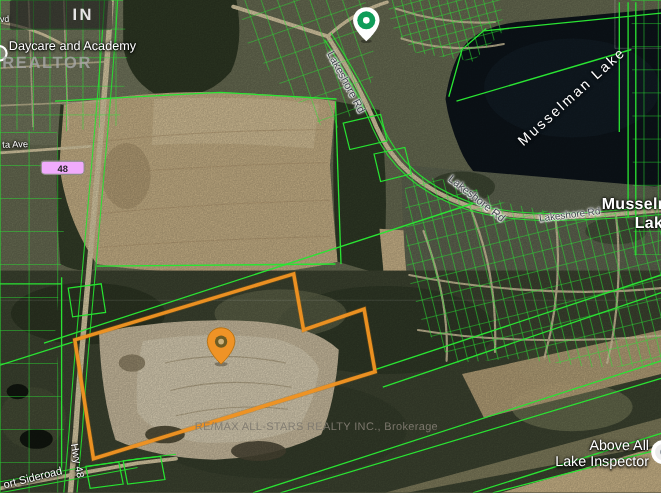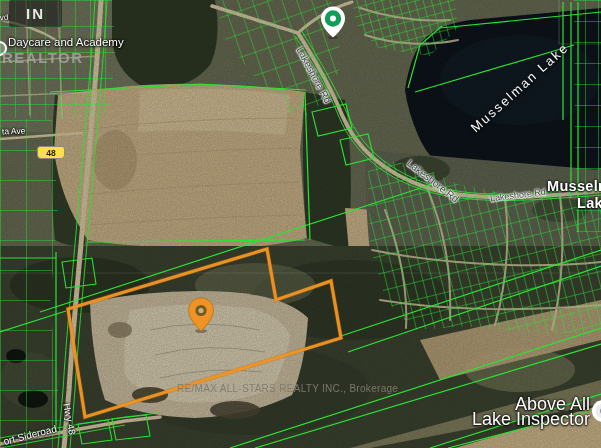--- a/index.html
+++ b/index.html
@@ -10,31 +10,31 @@
   .halo-dark{color:#fff;text-shadow:0 0 2px rgba(0,0,0,.95),0 0 3px rgba(0,0,0,.8),0 1px 2px rgba(0,0,0,.85);}
   .halo-light{color:#41464b;text-shadow:0 0 2px #fff,0 0 2px #fff,0 0 3px #fff,0 1px 1px rgba(255,255,255,.9);font-weight:500;}
   .rot{transform-origin:center;}
   .town{font-size:14.5px;font-weight:600;letter-spacing:.3px;}
   .lakename{font-size:13px;letter-spacing:2px;color:#fff;
             text-shadow:0 0 3px rgba(0,0,0,.75),0 1px 2px rgba(0,0,0,.7);}
   .roadlbl{font-size:10px;}
   .wm{color:rgba(128,122,112,.95);}
   #logo-box{position:absolute;left:9px;top:0;width:53px;height:27px;border-radius:2px;
             background:rgba(18,18,20,.55);display:flex;align-items:center;justify-content:center;
-            color:rgba(255,255,255,.88);font-weight:bold;font-size:15px;letter-spacing:2px;}
+            color:rgba(255,255,255,.88);font-weight:bold;font-size:15px;letter-spacing:2px;padding-left:40px;}
   #realtor{position:absolute;left:2px;top:49px;font-size:15px;font-weight:700;
            color:rgba(168,168,168,.8);letter-spacing:1.5px;}
   #remax{position:absolute;left:177px;top:383px;font-size:10px;letter-spacing:.3px;}
   #daycare{position:absolute;left:8px;top:36px;font-size:11.5px;line-height:13.5px;}
   #daycare-icon{position:absolute;left:-8px;top:41px;width:15px;height:15px;border-radius:50%;
                 border:2.5px solid #fff;box-sizing:border-box;background:rgba(255,255,255,.25);}
   #soundtree{position:absolute;left:224px;top:12px;font-size:12.5px;}
-  #inspector{position:absolute;right:11px;top:397px;font-size:18px;line-height:15px;
+  #inspector{position:absolute;right:11px;top:397px;font-size:13px;line-height:15px;
              text-align:right;font-weight:500;}
-  #shield48{position:absolute;left:37px;top:146px;width:28px;height:13px;background:#fde047;
+  #shield48{position:absolute;left:37px;top:146px;width:40px;height:13px;background:#f0abfc;
             border:1px solid #8b8b84;border-radius:3px 3px 4px 4px;display:flex;align-items:center;
             justify-content:center;font-size:8.5px;font-weight:700;color:#1f1f1f;box-sizing:border-box;}
 </style>
 </head>
 <body>
 
 <div id="stage">
 
   <svg id="basemap" width="601" height="448" viewBox="0 0 601 448">
     <defs>

